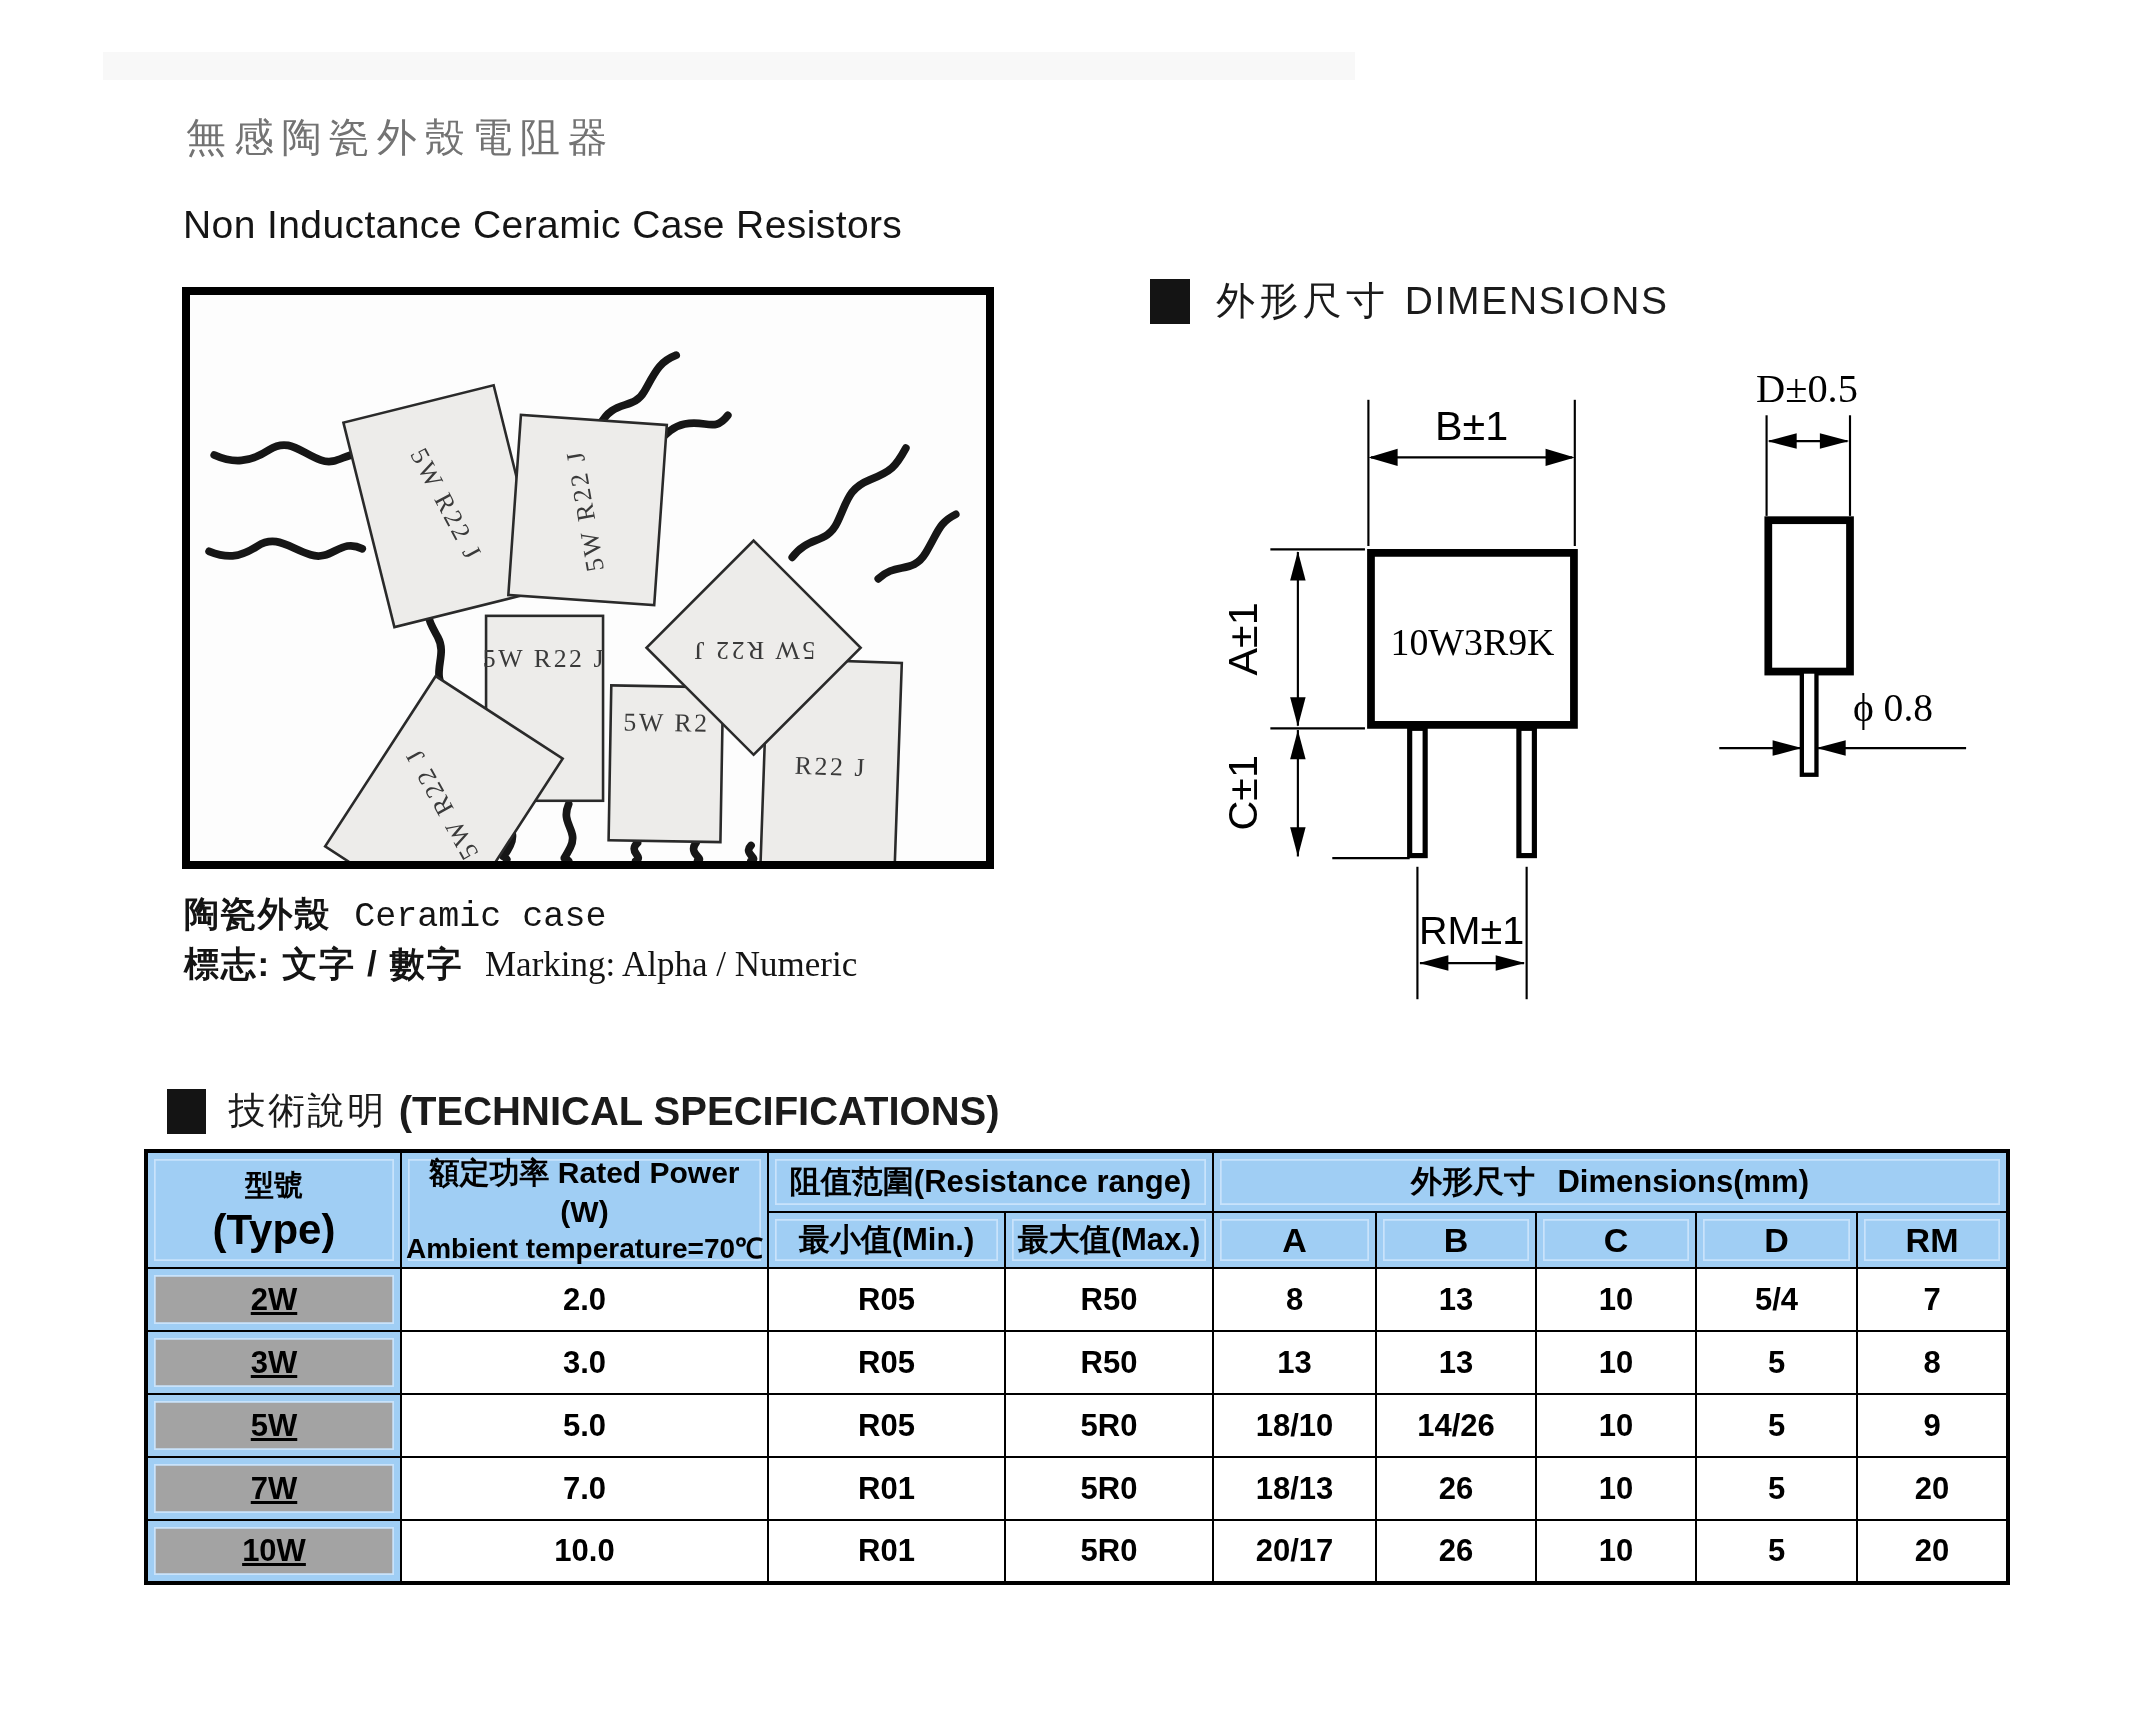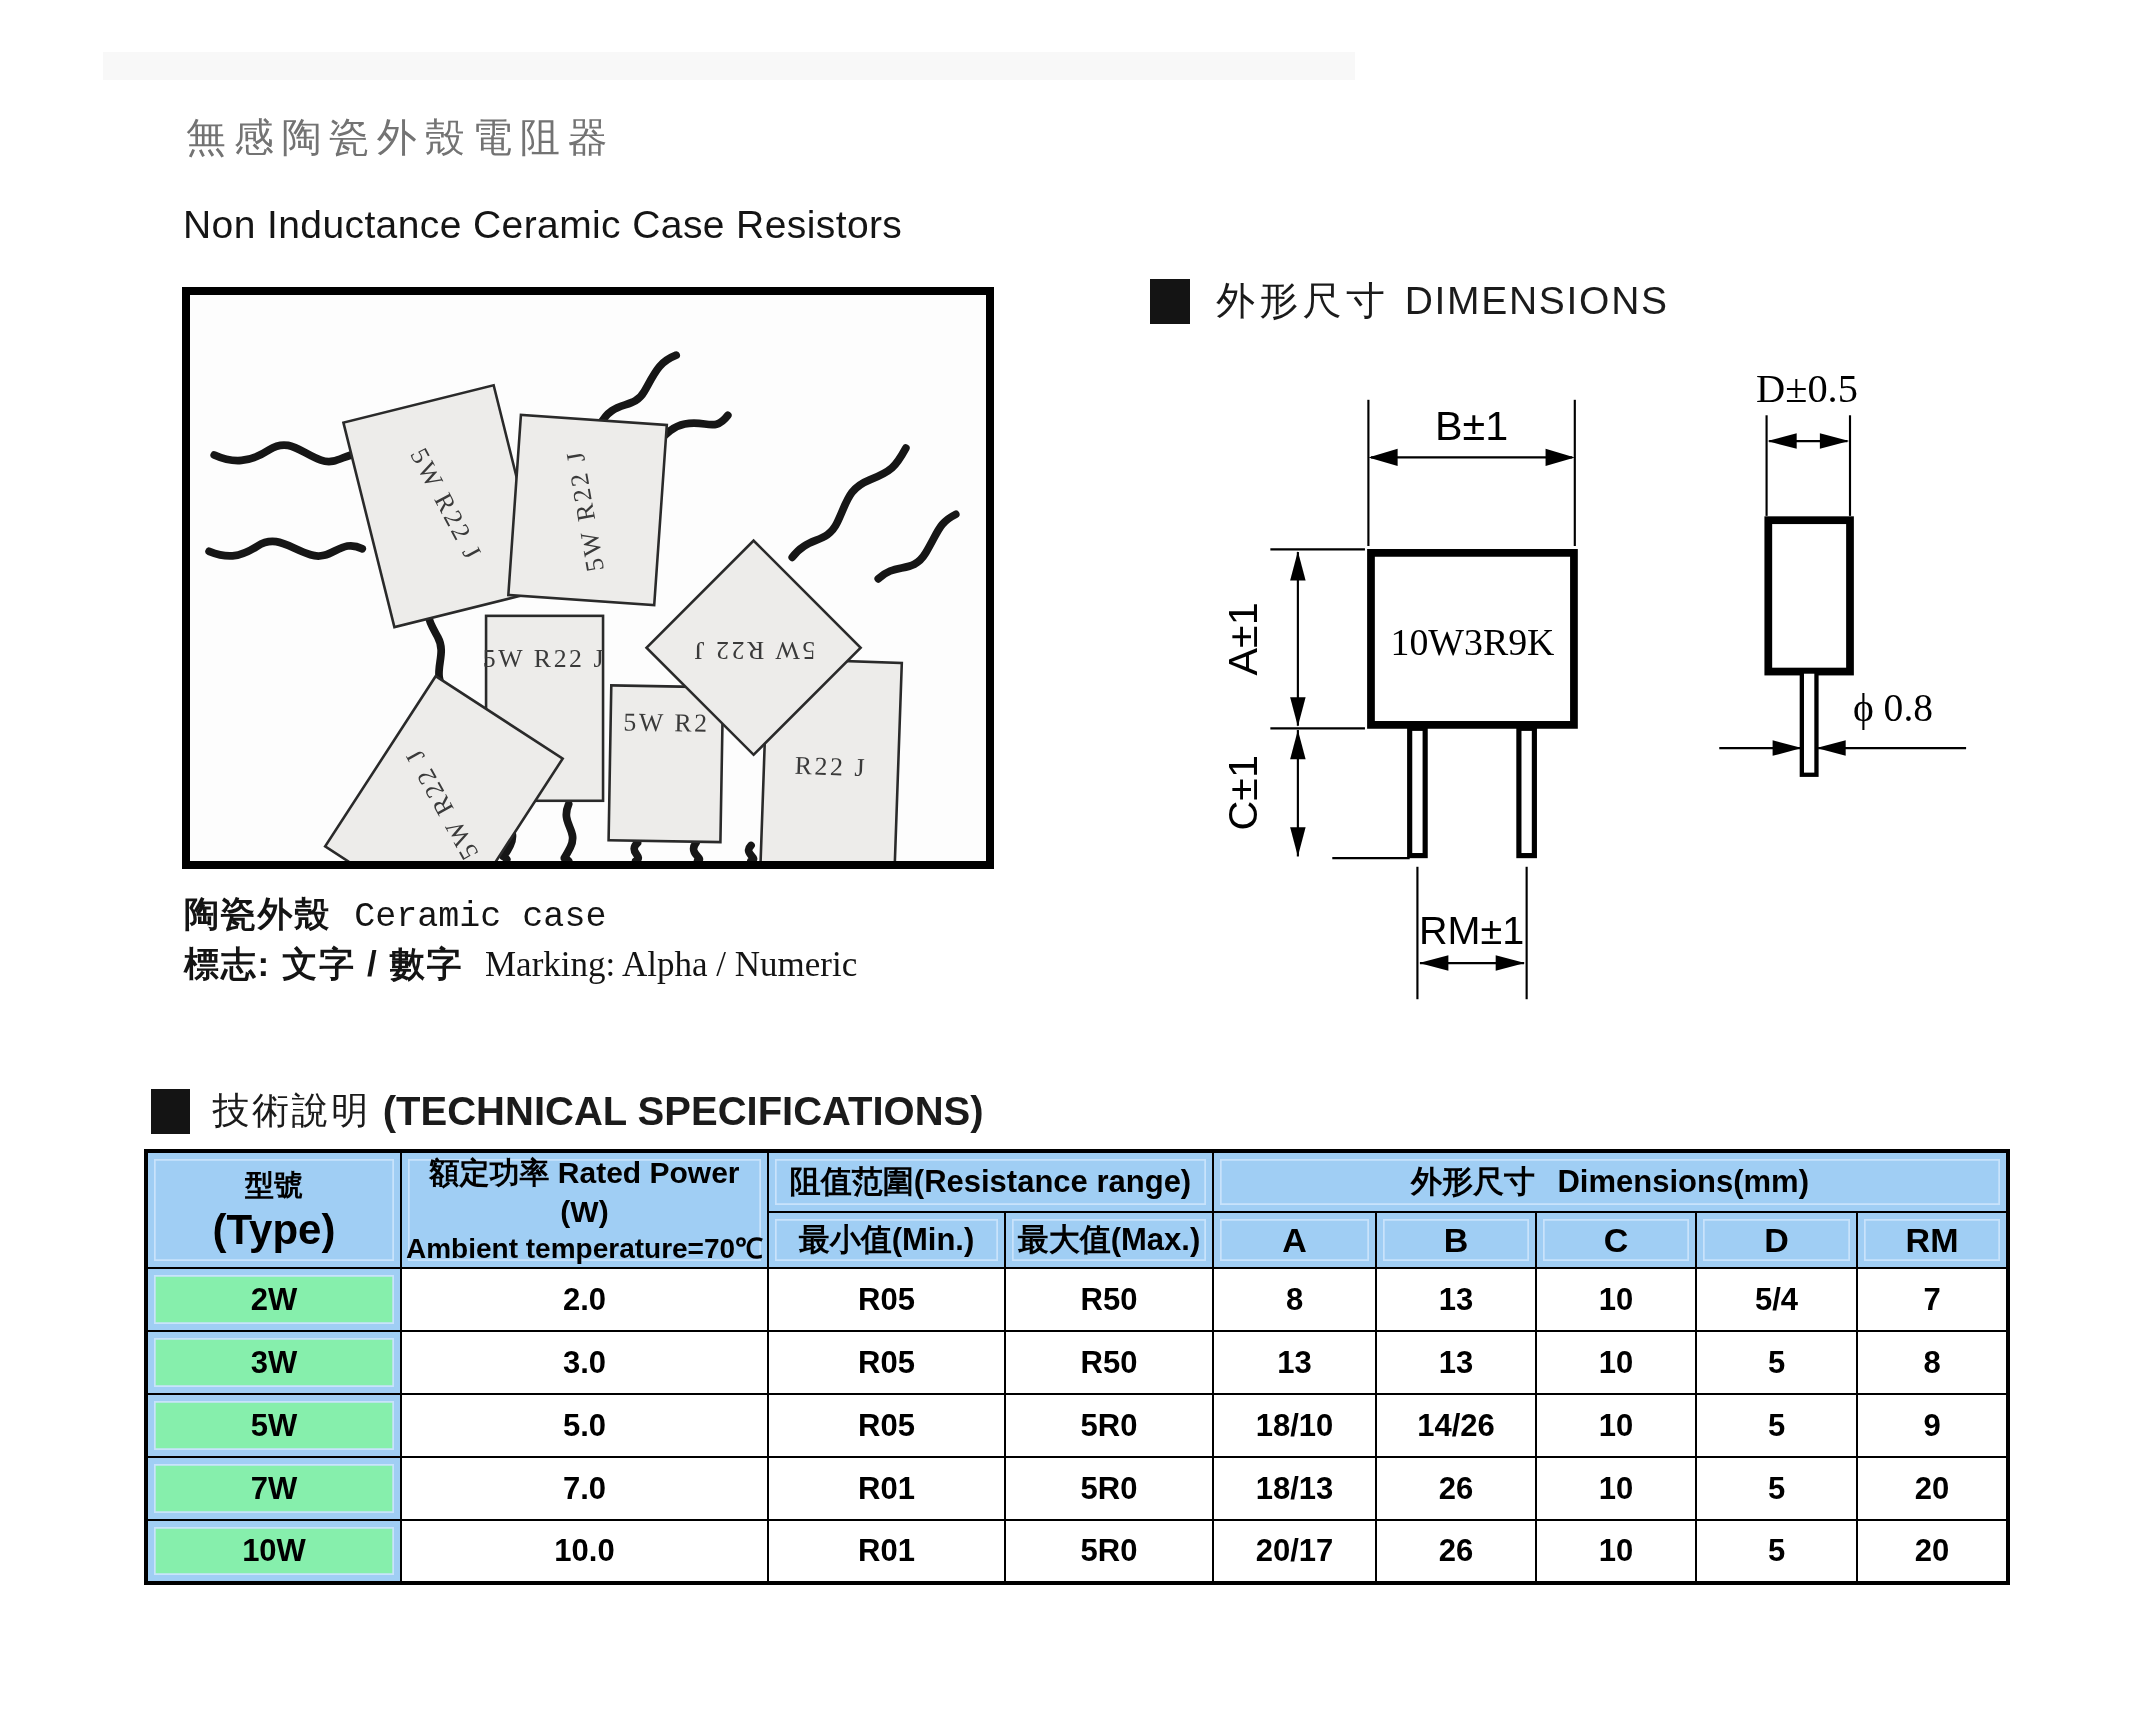--- a/index.html
+++ b/index.html
@@ -27,21 +27,21 @@
   .cap1{top:891px;}
   .cap2{top:941px;}
   .sec-heading{
     position:absolute; display:flex; align-items:center; color:#1b1b1b; white-space:nowrap;
   }
   .sec-square{display:inline-block; background:#141414;}
   .dims-heading{left:1150px; top:274px;}
   .dims-heading .sec-square{width:40px; height:45px; margin-right:26px;}
   .dims-heading .zh{font-size:39px; letter-spacing:4.3px; font-weight:500;}
   .dims-heading .en{font-size:39px; letter-spacing:1.7px; font-weight:500; margin-left:15.5px;}
-  .spec-heading{left:151px; top:1086px;}
+  .spec-heading{left:167px; top:1086px;}
   .spec-heading .sec-square{width:39px; height:45px; margin-right:22.4px;}
   .spec-heading .zh{font-size:37px; font-weight:500; letter-spacing:2.6px;}
   .spec-heading .en{font-size:40px; font-weight:700; margin-left:12px;}
   .diagram-svg{position:absolute; left:1205px; top:361px;}
   .photo-svg{position:absolute; left:0; top:0;}
 
   
   table.spec{
     position:absolute; left:144px; top:1149px; width:1864px;
     border-collapse:collapse; table-layout:fixed;
@@ -56,21 +56,21 @@
     box-shadow: inset 0 0 0 6px #a0cef4, inset 0 0 0 7.7px #c9e3fb;
   }
   .h-zh{font-size:29px; font-weight:700;}
   .h-type-en{font-size:42px; font-weight:700;}
   .h-group{font-size:31px; font-weight:700;}
   .h-power{text-align:left; padding-left:24px; line-height:1.3;}
   .h-power .l1{font-size:30px; display:block;}
   .h-power .l2{font-size:28px; display:block;}
   .h-dim{font-size:34px;}
   td.data{font-size:31px; background:#fff;}
-  td.data.blue{background:#86efac;}
+  td.data.blue{background:#a3a3a3;text-decoration:underline;}
   .dim-group-gap{display:inline-block; width:22.4px;}
 </style>
 </head>
 <body>
 
 <div class="page">
 
   <div class="faint-bar"></div>
 
   <div class="title-zh">無感陶瓷外殼電阻器</div>

